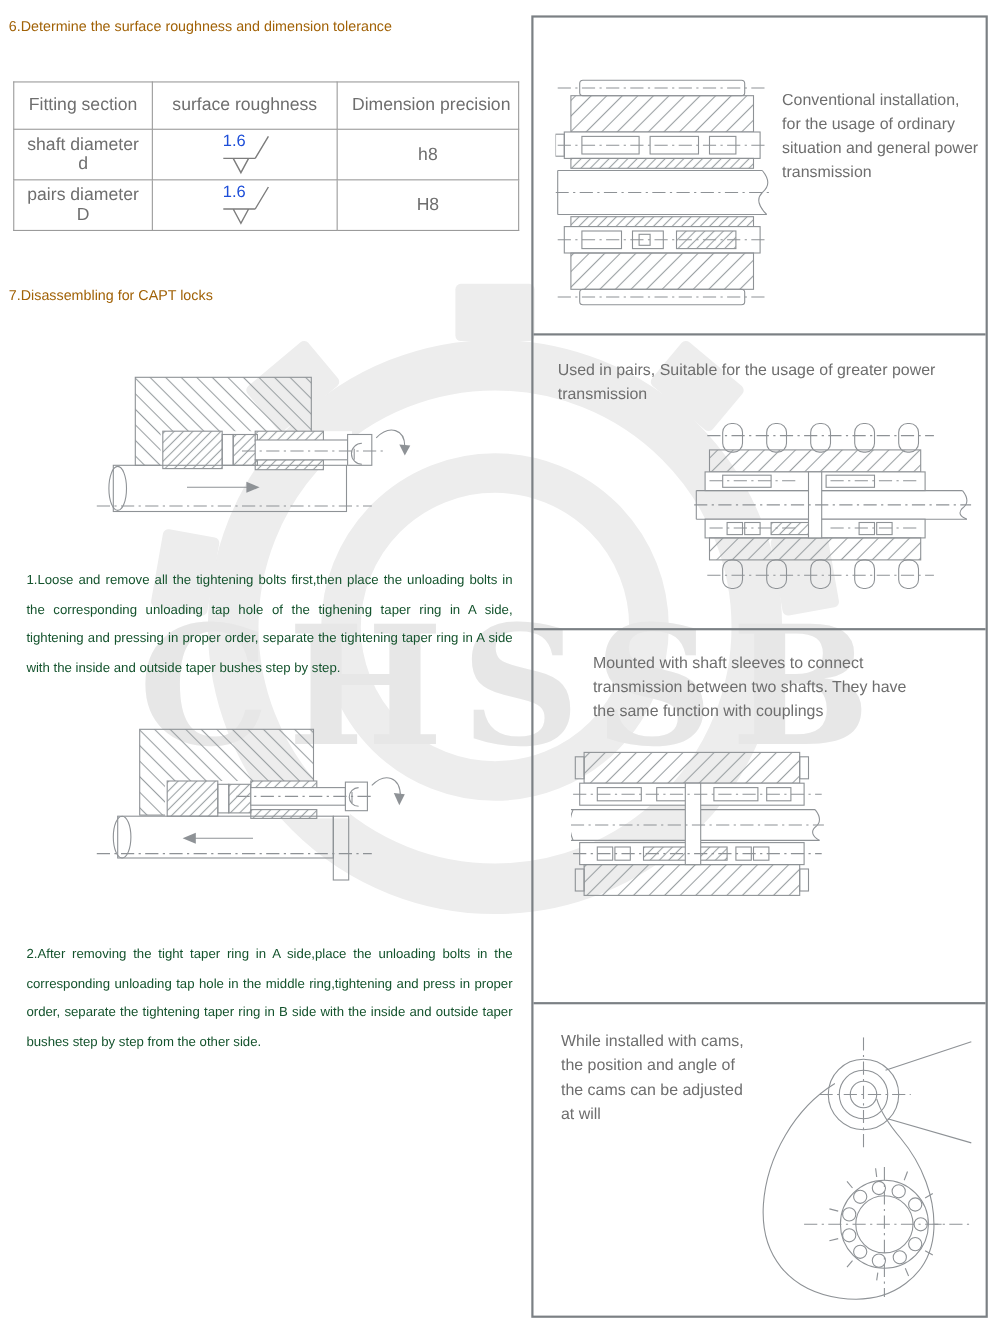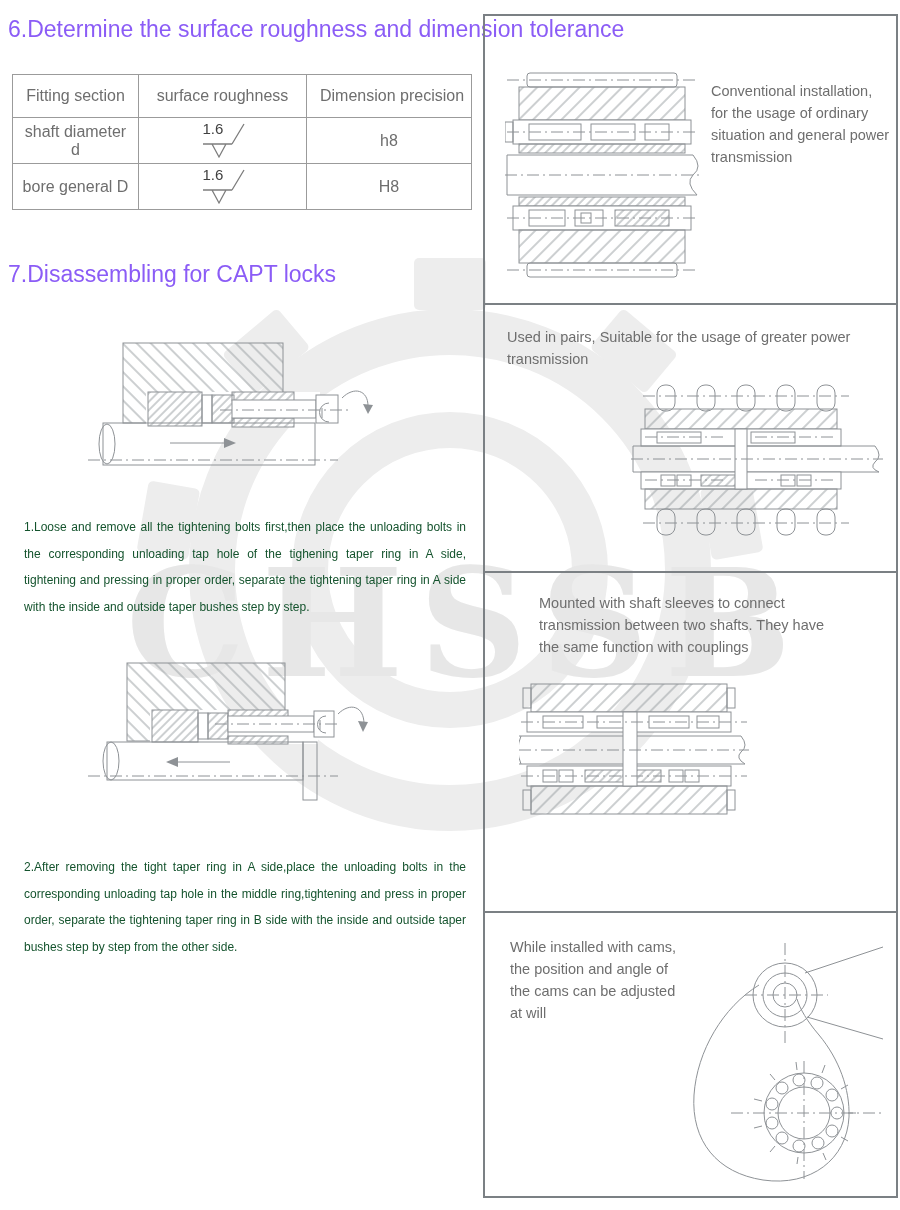--- a/index.html
+++ b/index.html
@@ -1,31 +1,31 @@
 <!DOCTYPE html>
 <html><head>
 <meta charset="utf-8">
 <style>
   html,body{margin:0;padding:0;background:#fff;}
   .page{position:relative;width:900px;height:1210px;background:#fff;overflow:hidden;
         font-family:"Liberation Sans",sans-serif;color:#6f6f6f;}
   .wm{position:absolute;left:0;top:0;z-index:0;}
   .content{position:absolute;left:0;top:0;width:900px;height:1210px;z-index:1;}
-  h1.h{position:absolute;margin:0;font-size:23px;font-weight:normal;color:#8b5cf6;white-space:nowrap;}
+  h1.h{position:absolute;margin:0;font-size:13px;font-weight:normal;color:#a16207;white-space:nowrap;}
   .tol-table{position:absolute;left:12px;top:74px;border-collapse:collapse;table-layout:fixed;}
   .tol-table td,.tol-table th{border:1px solid #9b9b9b;font-weight:normal;font-size:16px;color:#6e6e6e;
         padding:0 6px;vertical-align:middle;background:transparent;text-align:center;}
   .tol-table th{height:42px;}
   .tol-table td{height:45px;}
   .c-fit{width:113px;text-align:left;}
   .c-rough{width:155px;text-align:center;}
   .c-prec{width:146px;text-align:center;}
   .para{position:absolute;margin:16px;font-size:12px;line-height:26.5px;text-align:justify;color:#14532d;width:442px;left:8px;}
   .rough{position:relative;width:48px;height:42px;margin:0 auto;}
-  .rough-num{position:absolute;top:0;left:4px;font-size:15px;color:#404040;}
+  .rough-num{position:absolute;top:0;left:4px;font-size:15px;color:#1d4ed8;}
   .rough svg{position:absolute;left:0;top:0;}
   .panel{position:absolute;left:483px;top:14px;width:411px;height:1180px;border:2px solid #7b8084;background:transparent;}
   .divider{position:absolute;left:0;width:411px;height:0;border-top:2px solid #7b8084;}
   .caption{position:absolute;font-size:14.5px;line-height:22px;color:#6e6e6e;}
   .dwg{position:absolute;}
   svg{display:block;}
 </style>
 </head>
 <body>
 
@@ -79,21 +79,21 @@
             <div class="rough">
               <svg width="48" height="42" viewBox="0 0 48 42">
                 <path d="M4 24 H33 M33 24 L45 4 M13 24 L20 37 L27 24" fill="none" stroke="#7d7d7d" stroke-width="1.3"></path>
               </svg>
               <span class="rough-num">1.6</span>
             </div>
           </td>
           <td class="c-prec">h8</td>
         </tr>
         <tr>
-          <td class="c-fit">bore general D</td>
+          <td class="c-fit">pairs diameter D</td>
           <td class="c-rough">
             <div class="rough">
               <svg width="48" height="42" viewBox="0 0 48 42">
                 <path d="M4 24 H33 M33 24 L45 4 M13 24 L20 37 L27 24" fill="none" stroke="#7d7d7d" stroke-width="1.3"></path>
               </svg>
               <span class="rough-num">1.6</span>
             </div>
           </td>
           <td class="c-prec">H8</td>
         </tr>

